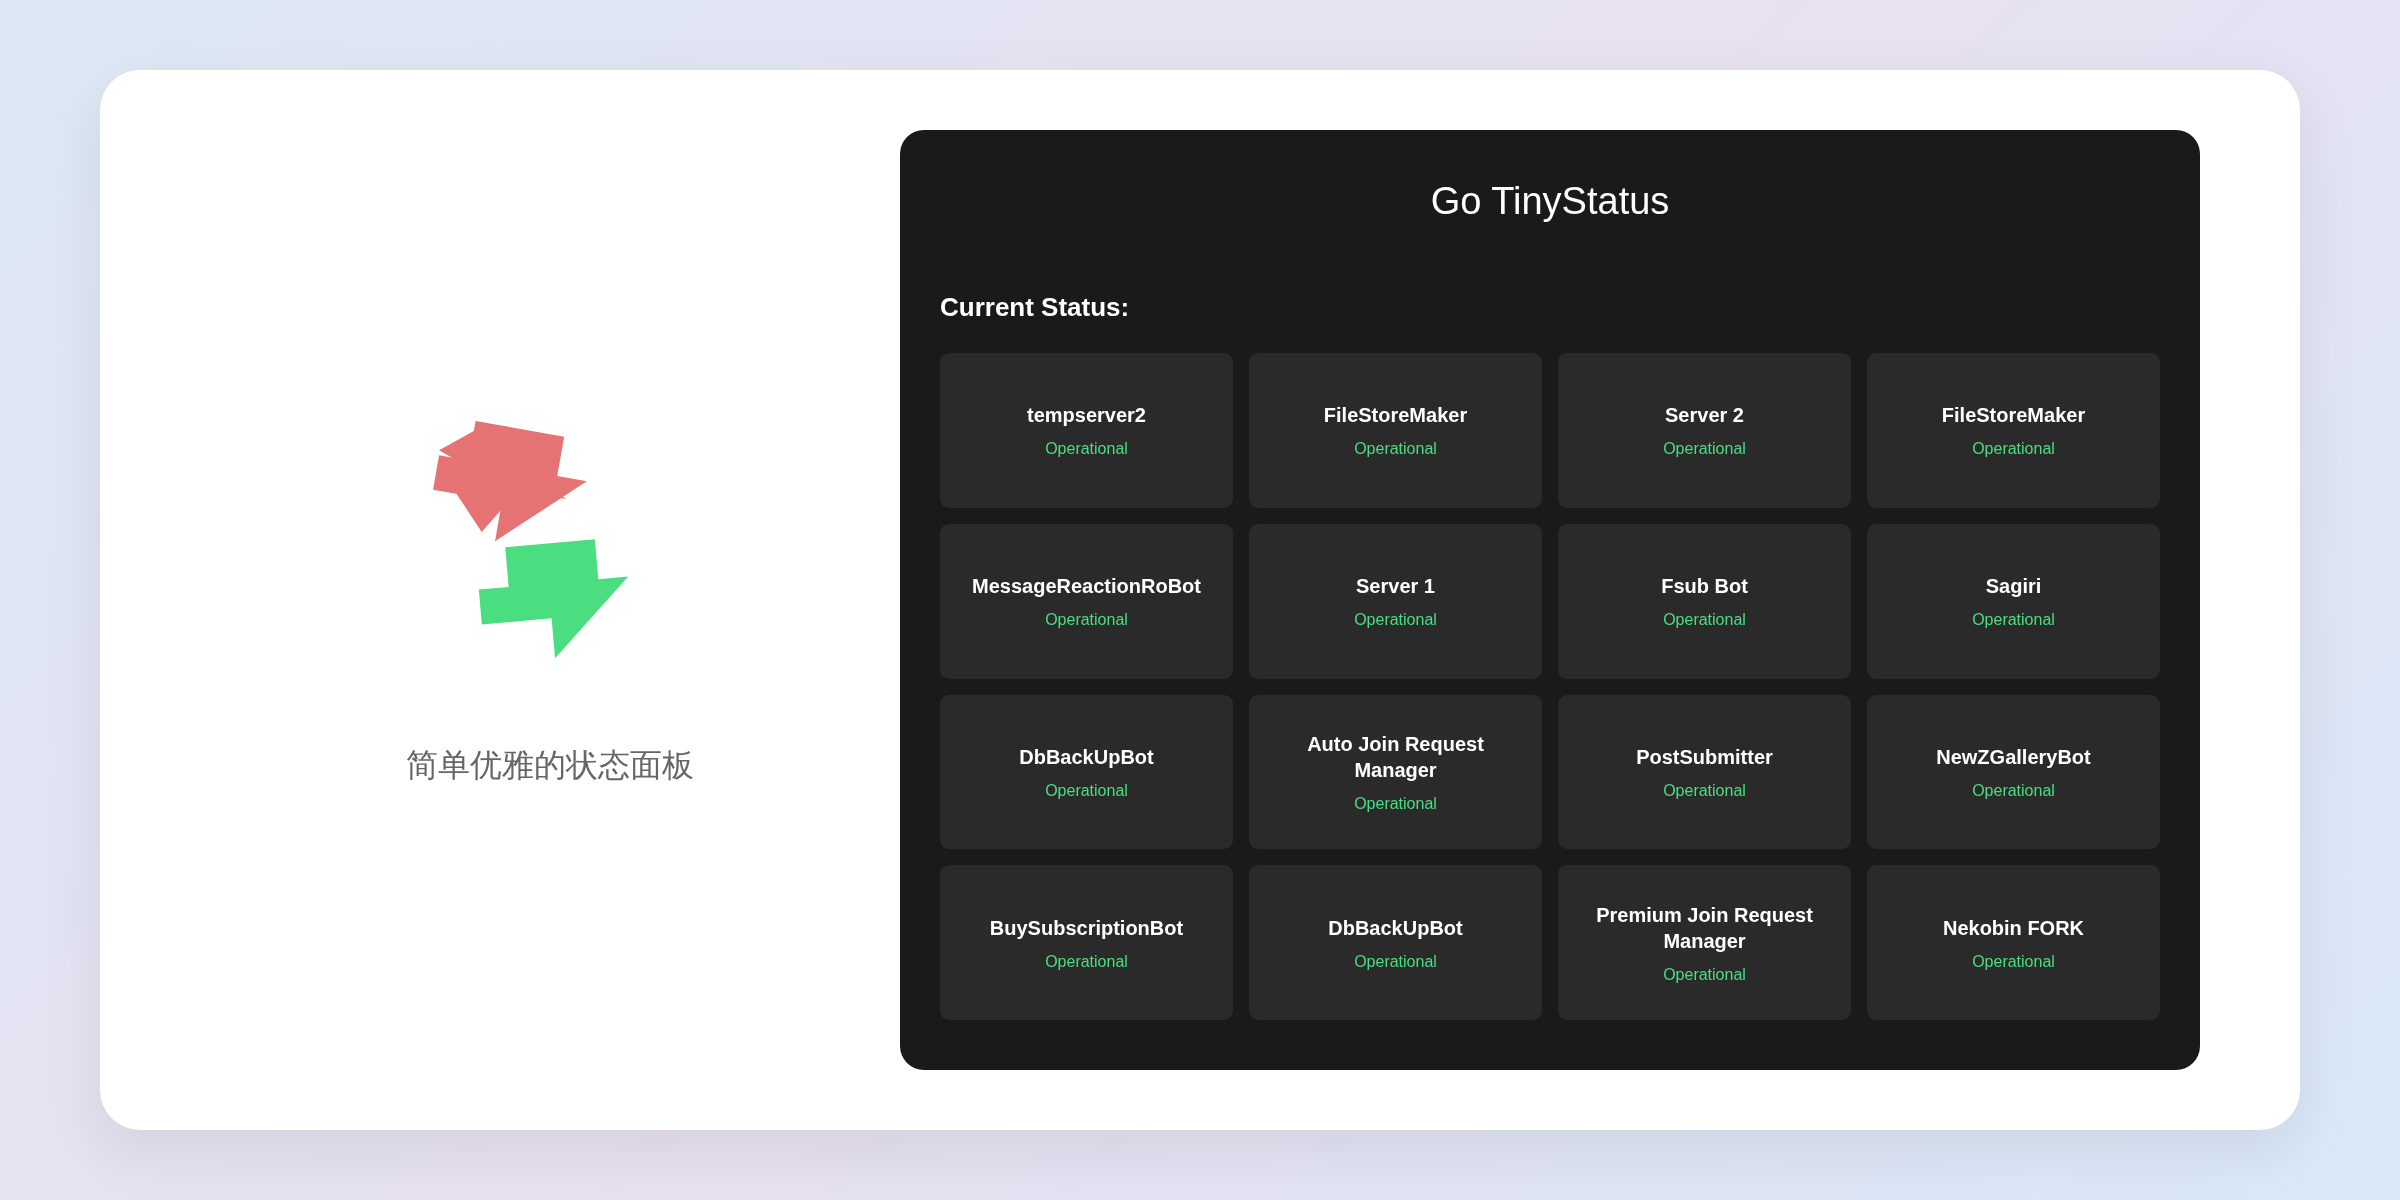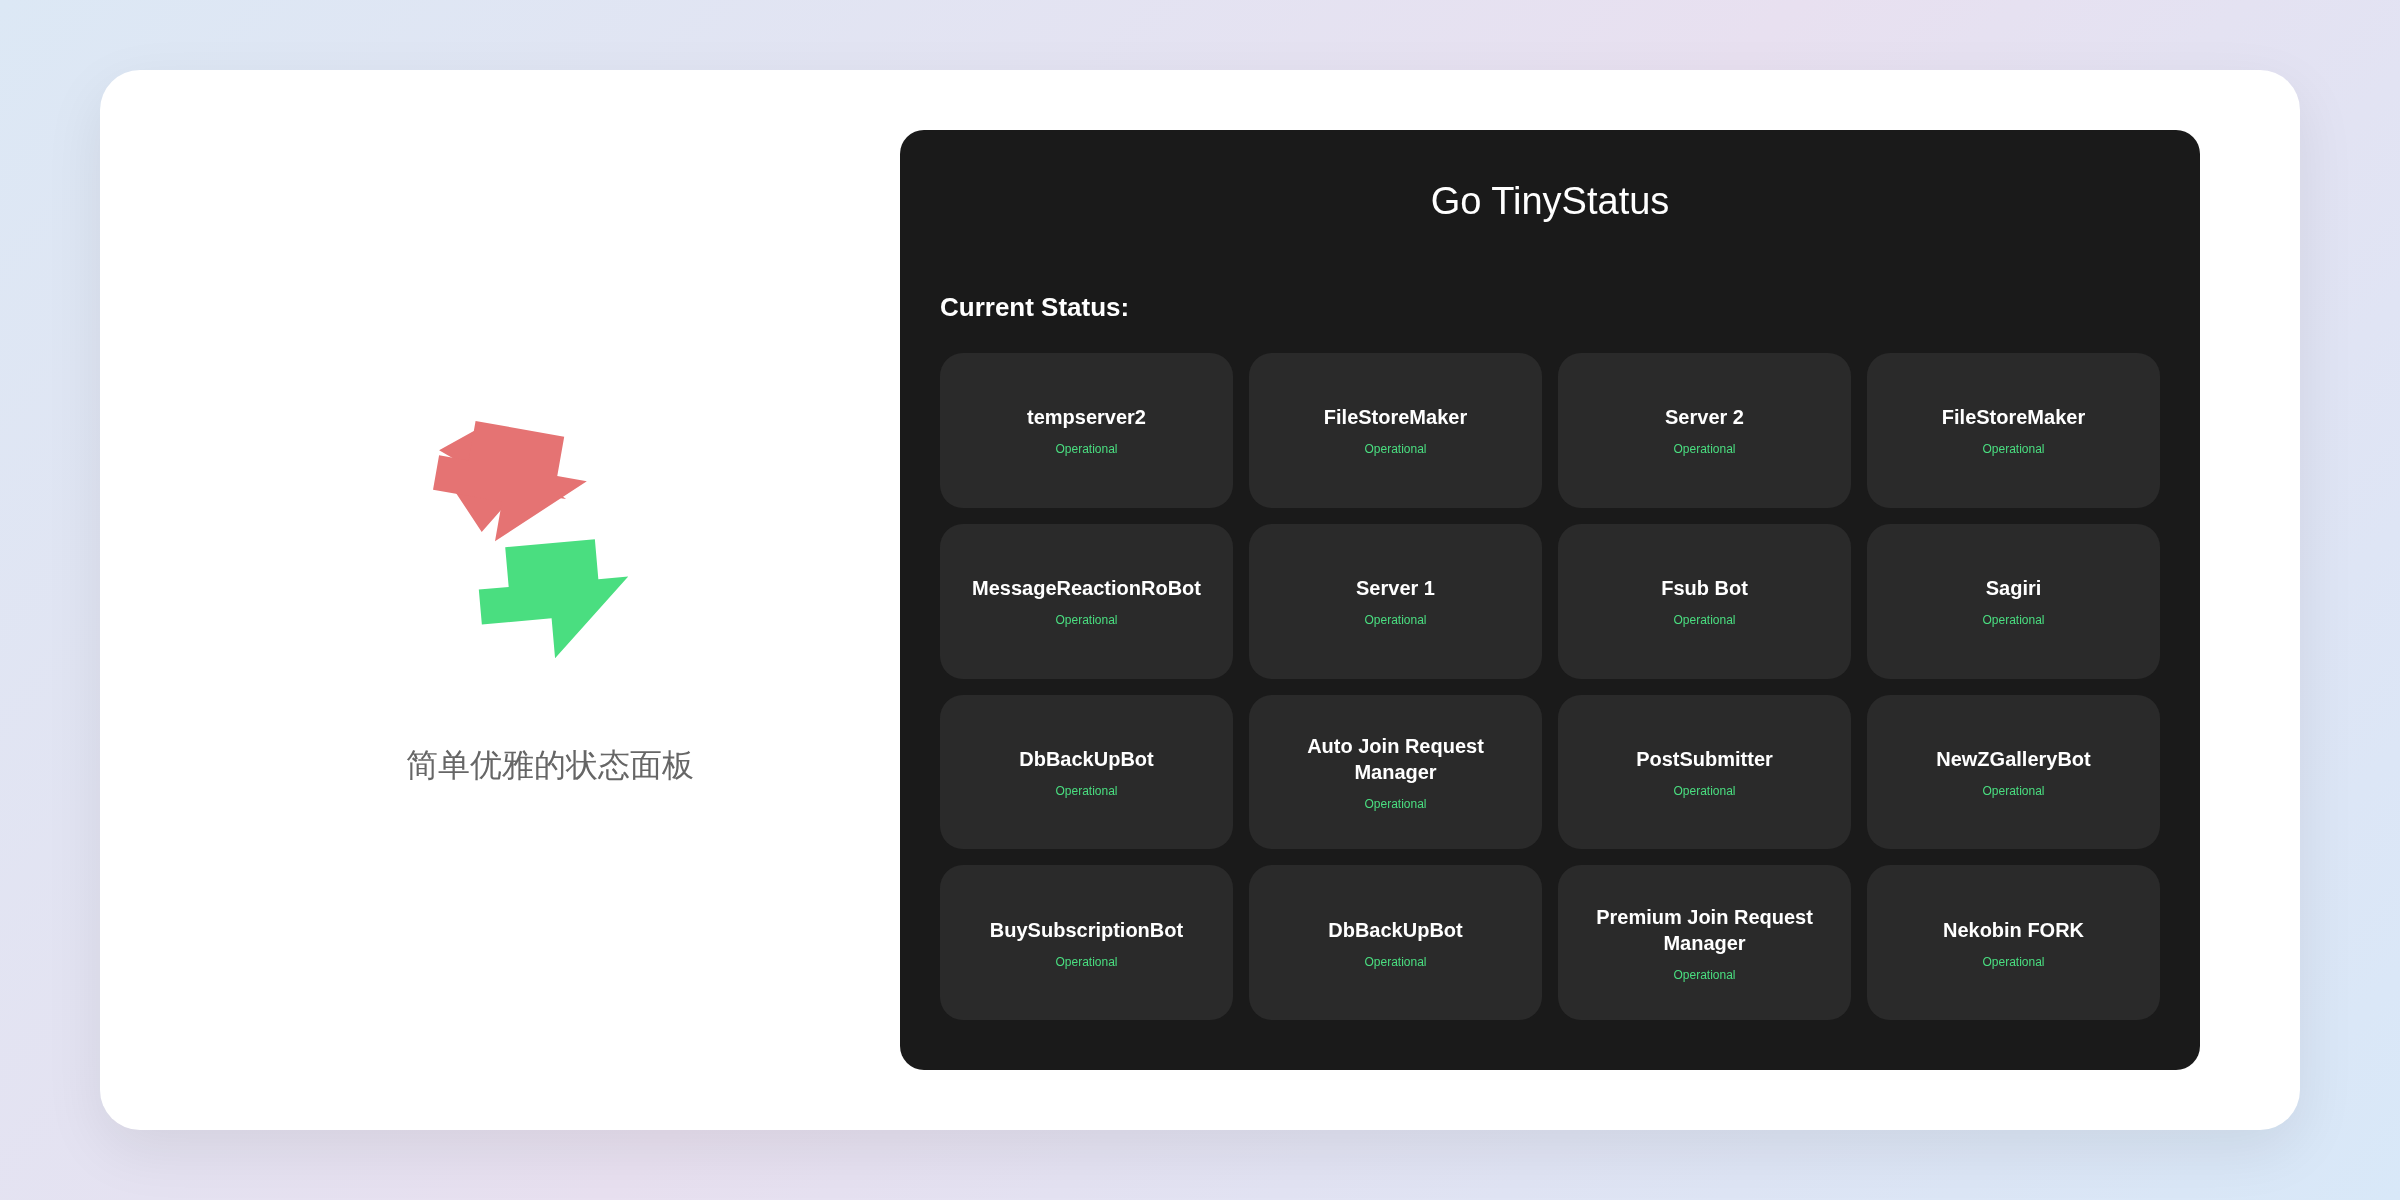--- a/index.html
+++ b/index.html
@@ -98,41 +98,41 @@
 
     .services-grid {
       display: grid;
       grid-template-columns: repeat(4, 1fr);
       gap: 16px;
       flex: 1;
     }
 
     .service-card {
       background: #2a2a2a;
-      border-radius: 23px;
+      border-radius: 9px;
       display: flex;
       flex-direction: column;
       align-items: center;
       justify-content: center;
       padding: 24px 16px;
       gap: 12px;
       min-height: 130px;
     }
 
     .service-name {
       color: white;
       font-size: 20px;
       font-weight: 700;
       text-align: center;
       line-height: 1.3;
     }
 
     .service-status {
       color: #4ade80;
-      font-size: 12px;
+      font-size: 16px;
       font-weight: 500;
       text-align: center;
     }
   </style>
 </head>
 <body>
 
 <div class="main-card">
 
   <div class="left-panel">

